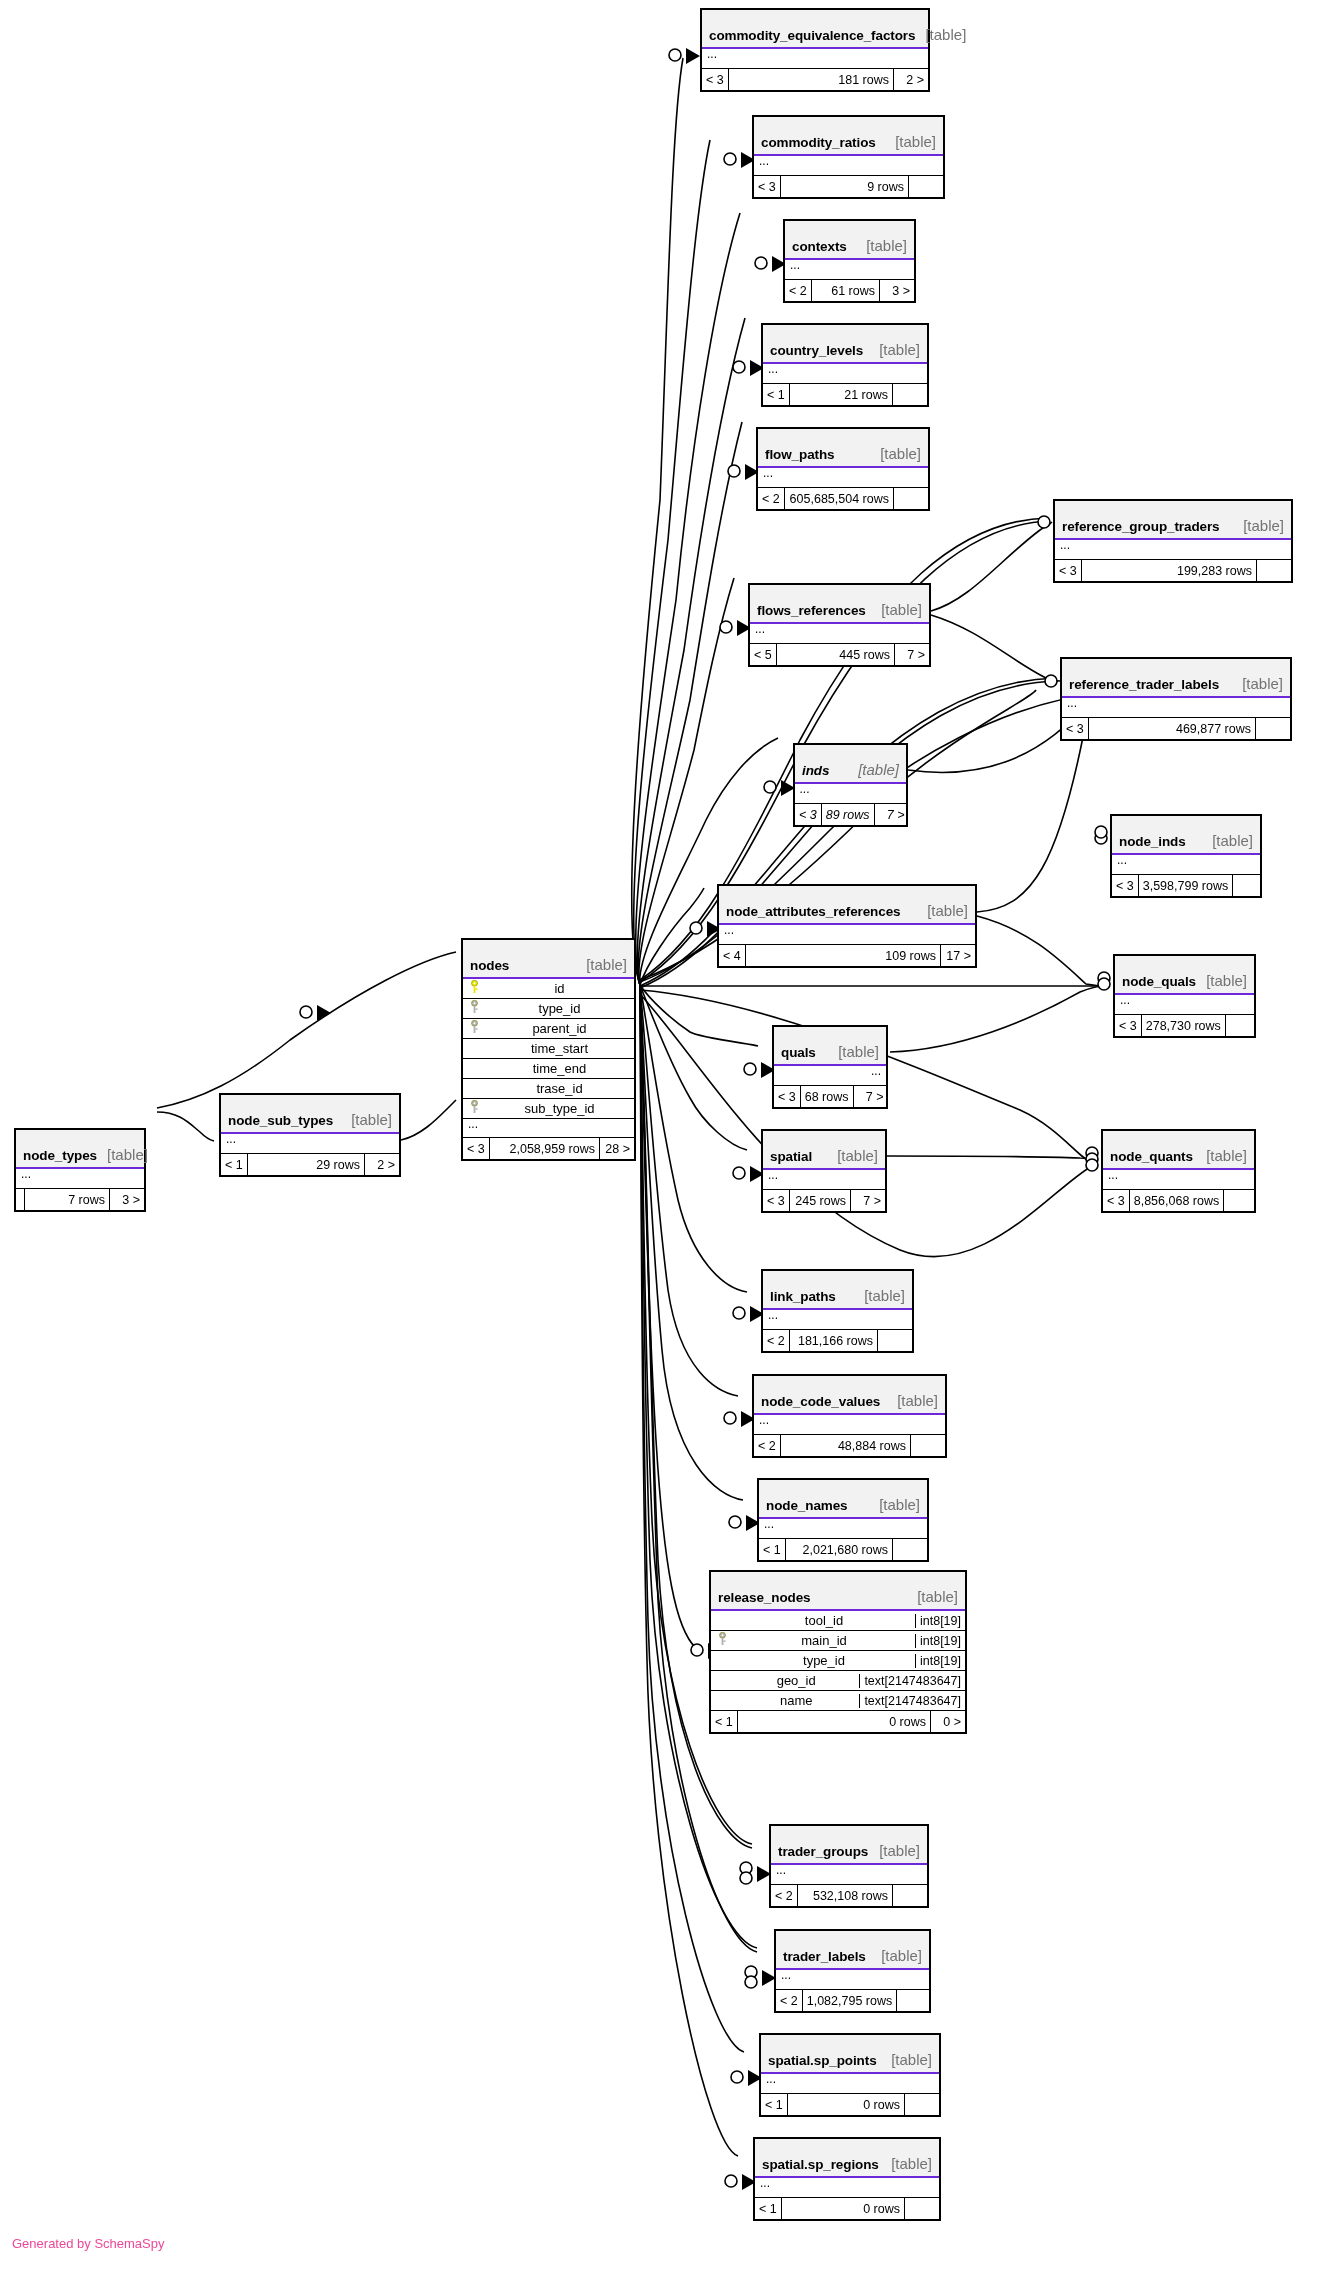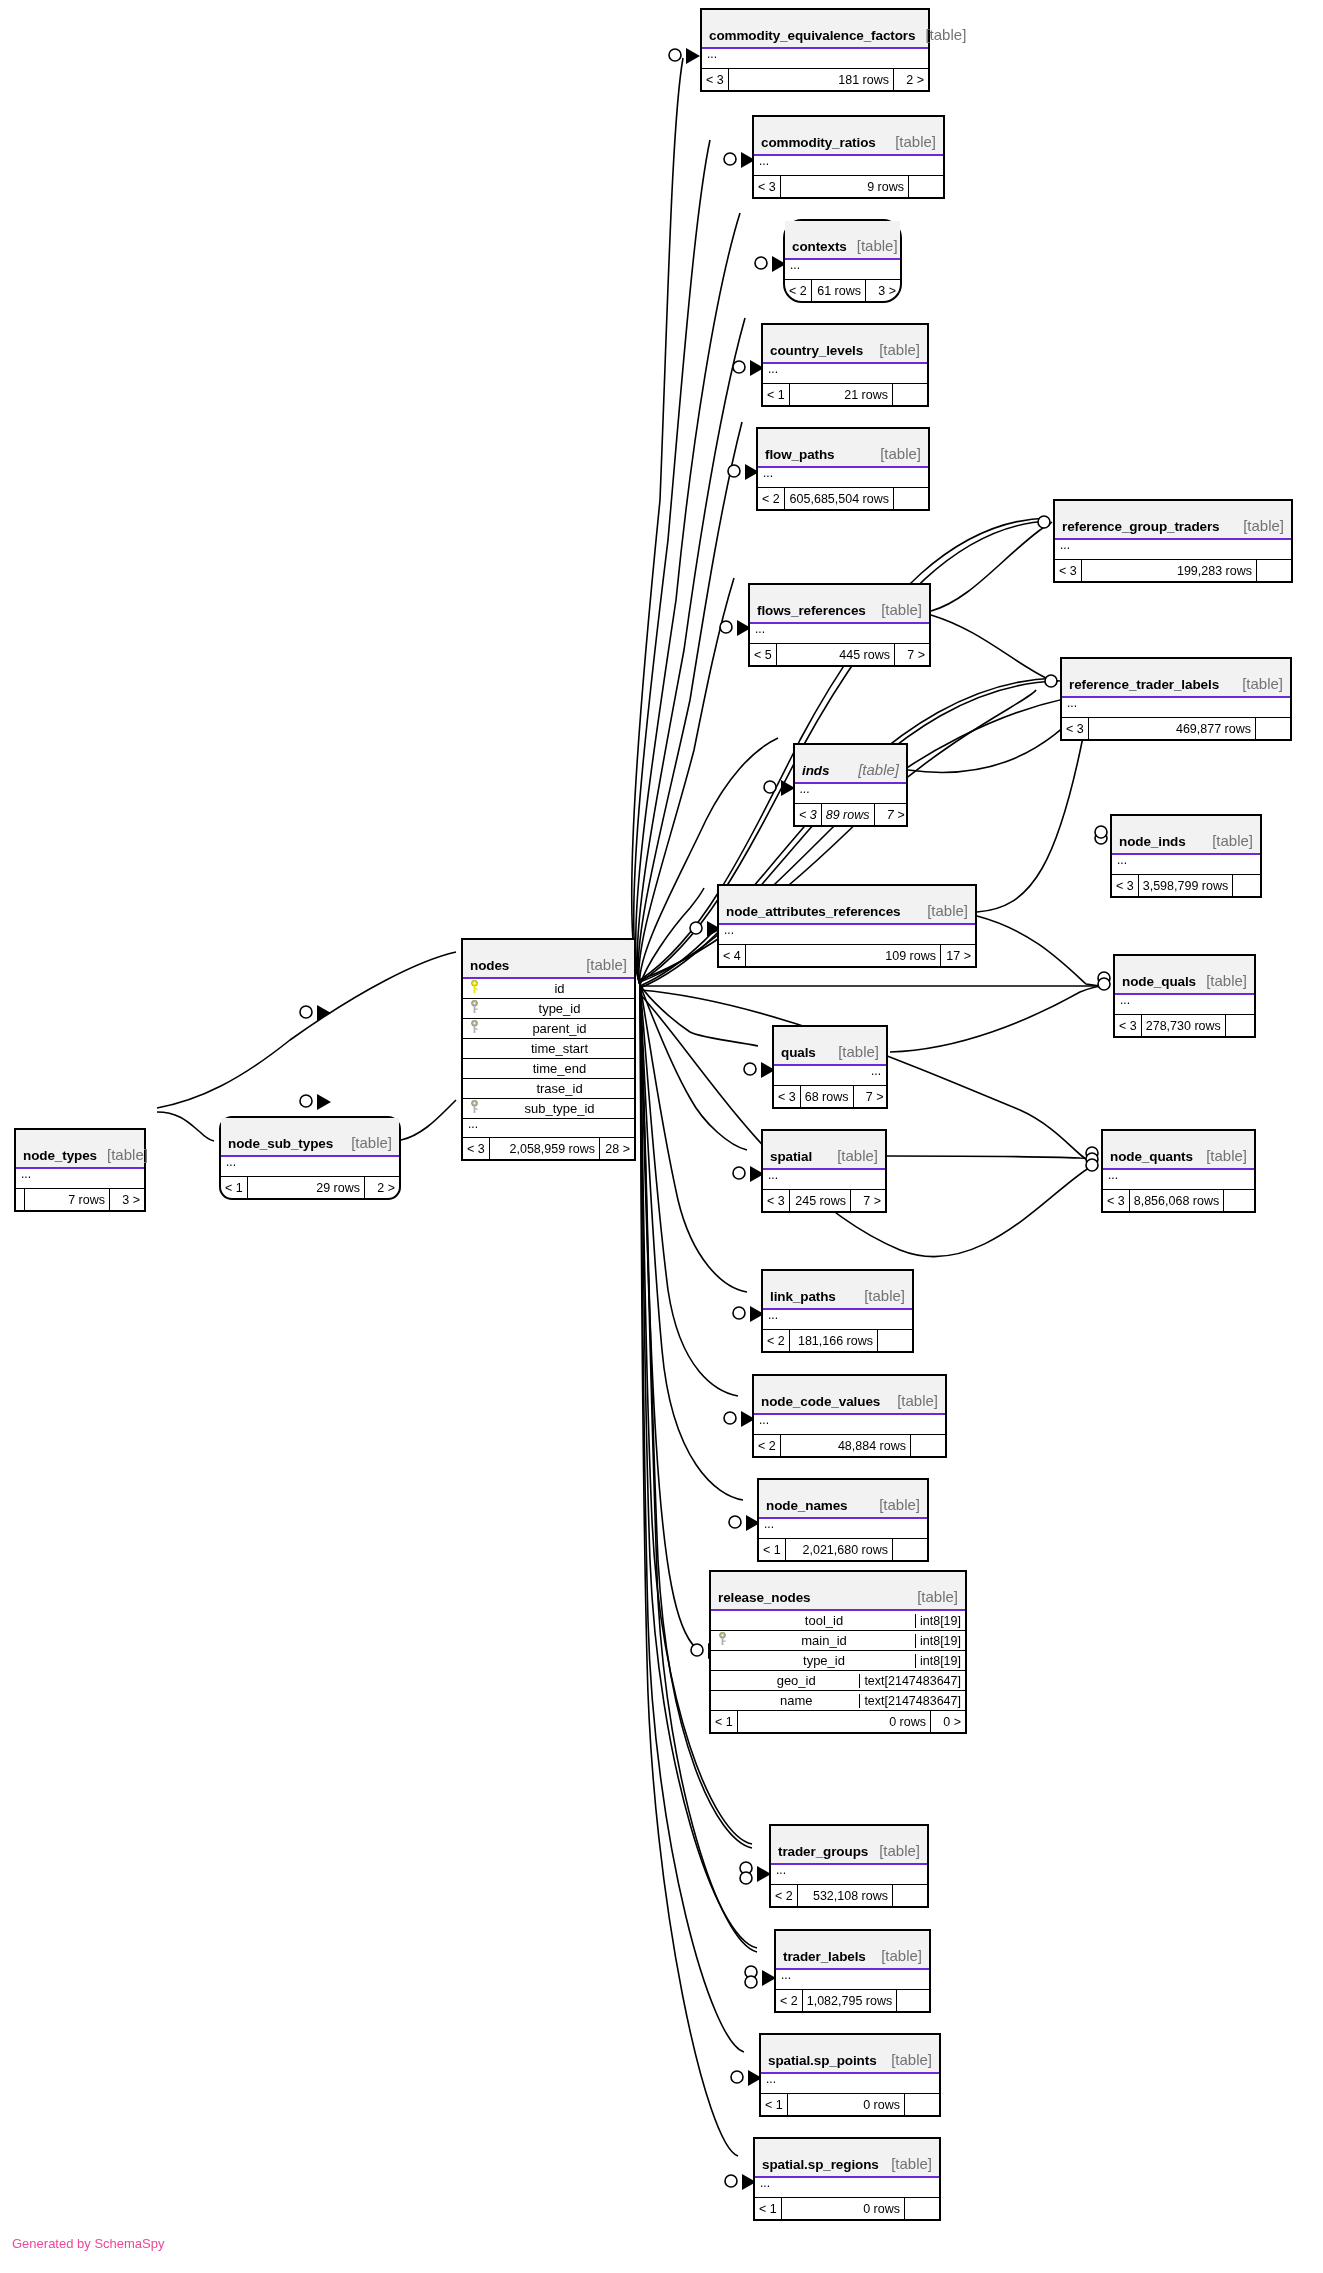--- a/index.html
+++ b/index.html
@@ -266,21 +266,21 @@
         </div>
         <div class="body">
           <div class="ellip">...</div>
         </div>
         <div class="foot">
           <div class="f-left">&lt; 3</div>
           <div class="f-mid">9 rows</div>
           <div class="f-right" style="min-width:34px"></div>
         </div>
       </div>
-      <div class="tbl" style="left: 783px; top: 219px; width: 119px; border-radius: 19px;">
+      <div class="tbl" style="left: 783px; top: 219px; width: 133px;">
         <div class="hdr">
           <span class="tname">contexts</span>
           <span class="ttag">[table]</span>
         </div>
         <div class="body">
           <div class="ellip">...</div>
         </div>
         <div class="foot">
           <div class="f-left">&lt; 2</div>
           <div class="f-mid">61 rows</div>
@@ -560,21 +560,21 @@
         </div>
         <div class="body">
           <div class="ellip">...</div>
         </div>
         <div class="foot">
           <div class="f-left"></div>
           <div class="f-mid">7 rows</div>
           <div class="f-right" style="min-width:34px">3 &gt;</div>
         </div>
       </div>
-      <div class="tbl" style="left: 219px; top: 1116px; width: 182px; border-radius: 13px;">
+      <div class="tbl" style="left: 219px; top: 1093px; width: 182px;">
         <div class="hdr">
           <span class="tname">node_sub_types</span>
           <span class="ttag">[table]</span>
         </div>
         <div class="body">
           <div class="ellip">...</div>
         </div>
         <div class="foot">
           <div class="f-left">&lt; 1</div>
           <div class="f-mid">29 rows</div>

